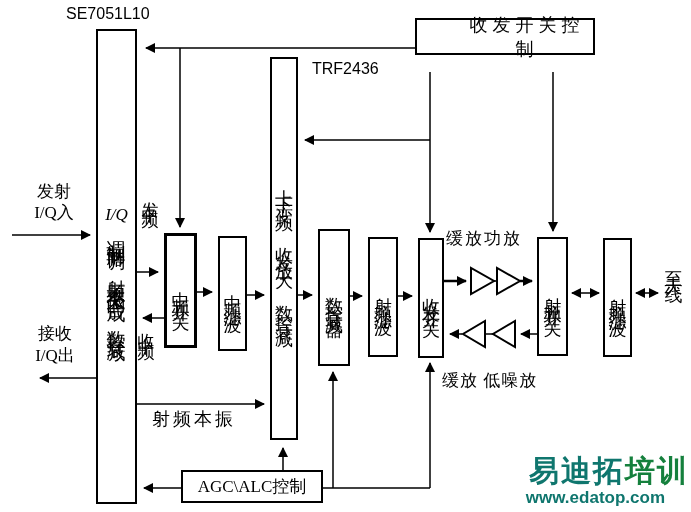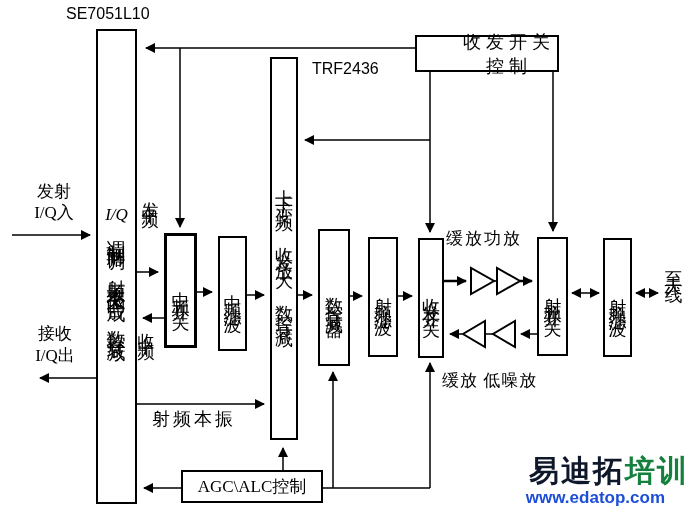--- a/index.html
+++ b/index.html
@@ -19,21 +19,21 @@
     writing-mode:vertical-rl; text-orientation:upright;
     line-height:1; white-space:nowrap;
   }
   .lbl { position:absolute; line-height:1.2; }
   
   .b-se      { left:96px;  top:29px;  width:41px;  height:475px; flex-direction:column; }
   .b-se .iq-head { font-size:17px; padding-top:3px;font-style:italic; }
   .b-se .vtext   { font-size:19px; letter-spacing:4px; }
   .b-trf     { left:270px; top:57px;  width:28px;  height:383px; }
   .b-trf .vtext  { font-size:18px; letter-spacing:8px; }
-  .b-ctrl    { left:415px; top:35px;  width:144px; height:37px; font-size:18px; letter-spacing:5px;padding-left:44px; }
+  .b-ctrl    { left:415px; top:18px;  width:180px; height:37px; font-size:18px; letter-spacing:5px;padding-left:44px; }
   .b-ifsw    { left:164px; top:233px; width:33px;  height:115px; border-width:3px; }
   .b-iffl    { left:218px; top:236px; width:29px;  height:115px; }
   .b-att     { left:318px; top:229px; width:32px;  height:137px; }
   .b-rff1    { left:368px; top:237px; width:30px;  height:120px; }
   .b-trxsw   { left:418px; top:238px; width:26px;  height:120px; }
   .b-rfsw    { left:537px; top:237px; width:31px;  height:119px; }
   .b-rff2    { left:603px; top:238px; width:29px;  height:119px; }
   .mid .vtext { font-size:18px; letter-spacing:7px; }
   .b-att .vtext { letter-spacing:6px; }
   .b-agc     { left:181px; top:470px; width:142px; height:33px; font-size:17px; }
@@ -162,17 +162,17 @@
   </div>
 
   <div class="lbl l-txif vtext">发中频</div>
   <div class="lbl l-rxif vtext">收中频</div>
   <div class="lbl l-rflo">射频本振</div>
   <div class="lbl l-pa">缓放功放</div>
   <div class="lbl l-lna">缓放 低噪放</div>
   <div class="lbl l-ant vtext">至天线</div>
 
   <div class="lbl wm-brand">
-    <span style="color: #0f172a;">易迪拓</span><span style="color: #15803d;">培训</span>
+    <span style="color: #0f766e;">易迪拓</span><span style="color: #15803d;">培训</span>
   </div>
-  <div class="lbl wm-url" style="color: #1d4ed8;">www.edatop.com</div>
+  <div class="lbl wm-url" style="color: #0f766e;">www.edatop.com</div>
 
 </div>
 
 </body></html>

